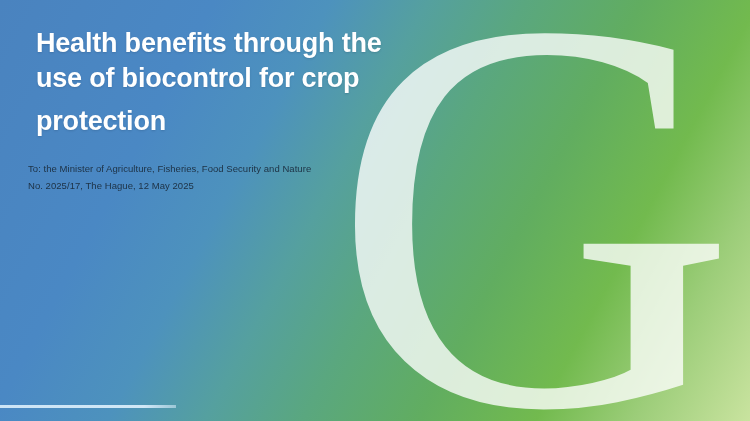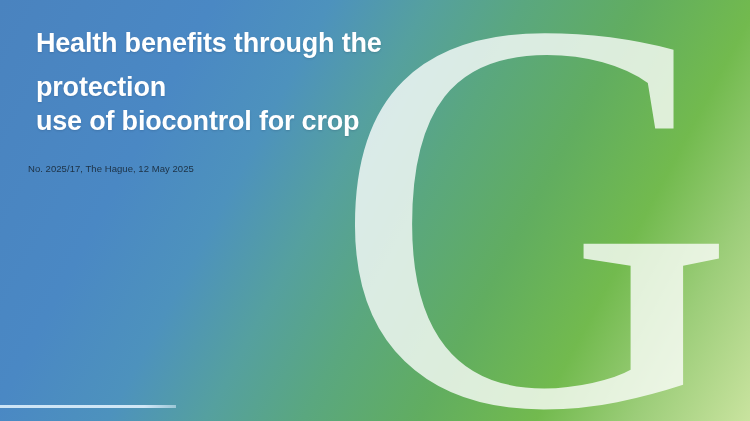--- a/index.html
+++ b/index.html
@@ -113,25 +113,26 @@
   <div id="logo-layer">
     <svg viewBox="0 0 430 470" xmlns="http://www.w3.org/2000/svg" aria-hidden="true">
       <text class="glyph-g" x="0" y="420">G</text>
     </svg>
   </div>
 
   <div id="text-block">
 
     <h1 id="cover-title">
       <span class="t-line line-1">Health benefits through the</span>
+      <span class="t-line line-2">use of biocontrol for crop</span>
       <span class="t-line line-3">protection</span>
-      <span class="t-line line-2">use of biocontrol for crop</span>
     </h1>
 
     <div id="cover-meta">
+      <span class="m-line">To: the Minister of Agriculture, Fisheries, Food Security and Nature</span>
       <span class="m-line">No. 2025/17, The Hague, 12 May 2025</span>
     </div>
 
   </div>
 
   <div id="bottom-rule"></div>
 
 </div>
 
 </body></html>

